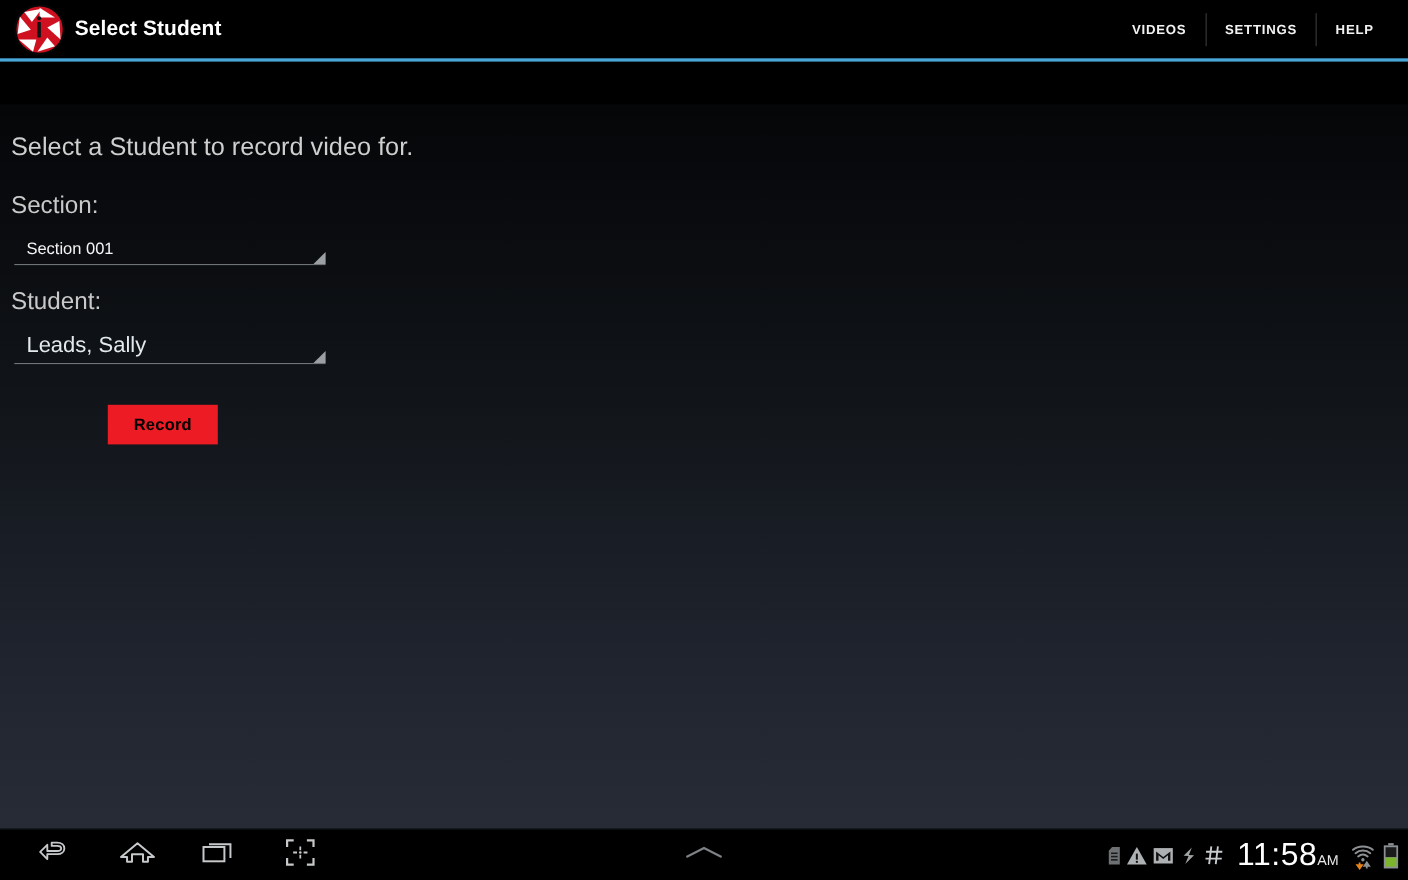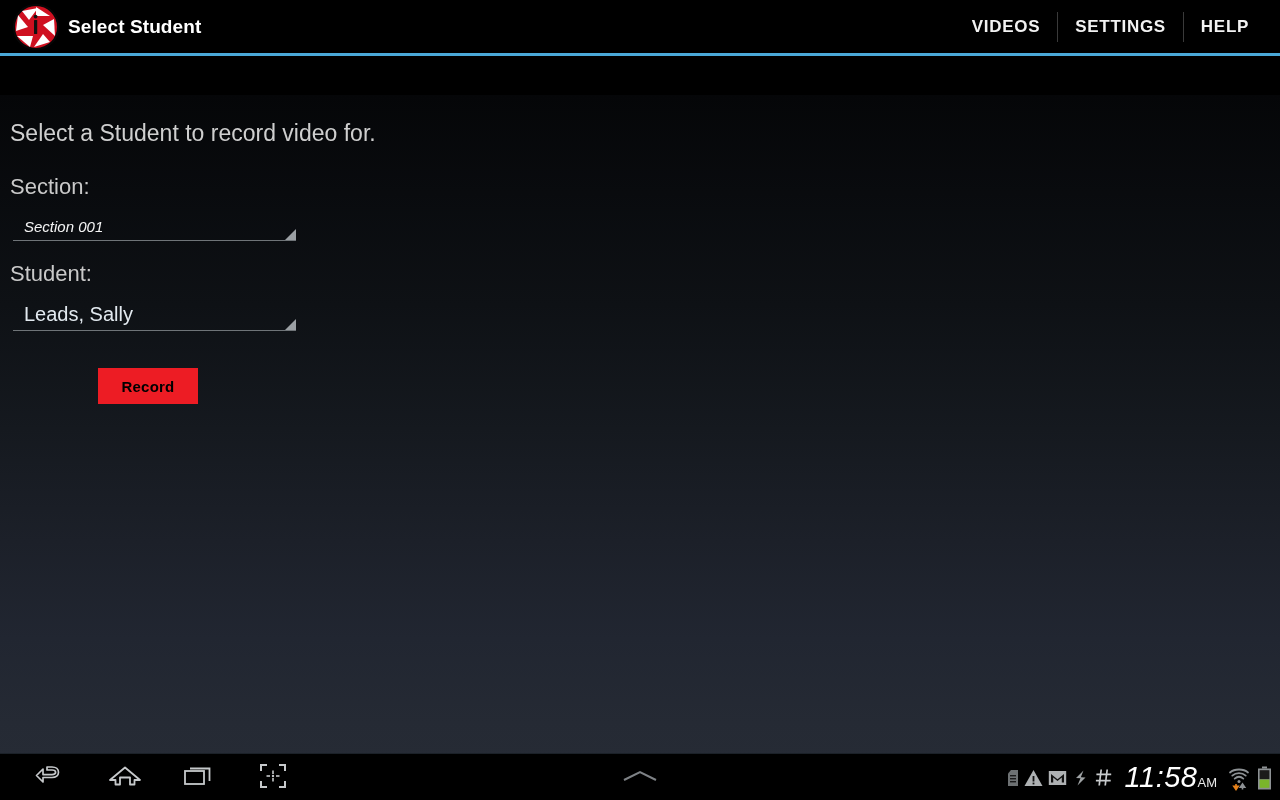--- a/index.html
+++ b/index.html
@@ -52,21 +52,21 @@
 
   .bar-menu {
     display: flex;
     align-items: stretch;
     height: 34px;
     margin-right: 14px;
   }
 
   .bar-menu-item {
     color: #f2f2f2;
-    font-size: 17px;
+    font-size: 12px;
     font-weight: bold;
     letter-spacing: 0.7px;
     display: flex;
     align-items: center;
     padding: 0 17px;
     height: 34px;
   }
 
   .bar-divider {
     width: 1px;
@@ -136,21 +136,20 @@
     left: 11px;
     bottom: 7px;
     color: #ffffff;
     line-height: 1;
     white-space: nowrap;
   }
 
   .spinner-section .spinner-value {
     font-size: 15px;
     color: #f4f4f4;
-    font-style: italic;
   }
 
   .spinner-student .spinner-value {
     font-size: 20px;
     color: #e2e9ef;
   }
 
   .spinner-underline {
     position: absolute;
     left: 0; bottom: 0;
@@ -248,21 +247,20 @@
     margin-left: 7px;
     margin-right: 6px;
   }
 
   .clock-time {
     color: #ffffff;
     font-size: 29px;
     font-weight: 300;
     letter-spacing: 0.5px;
     line-height: 1;
-    font-style: italic;
   }
 
   .clock-ampm {
     color: #e9e9e9;
     font-size: 13px;
     line-height: 1;
     text-align: center;
   }
 </style>
 </head>

